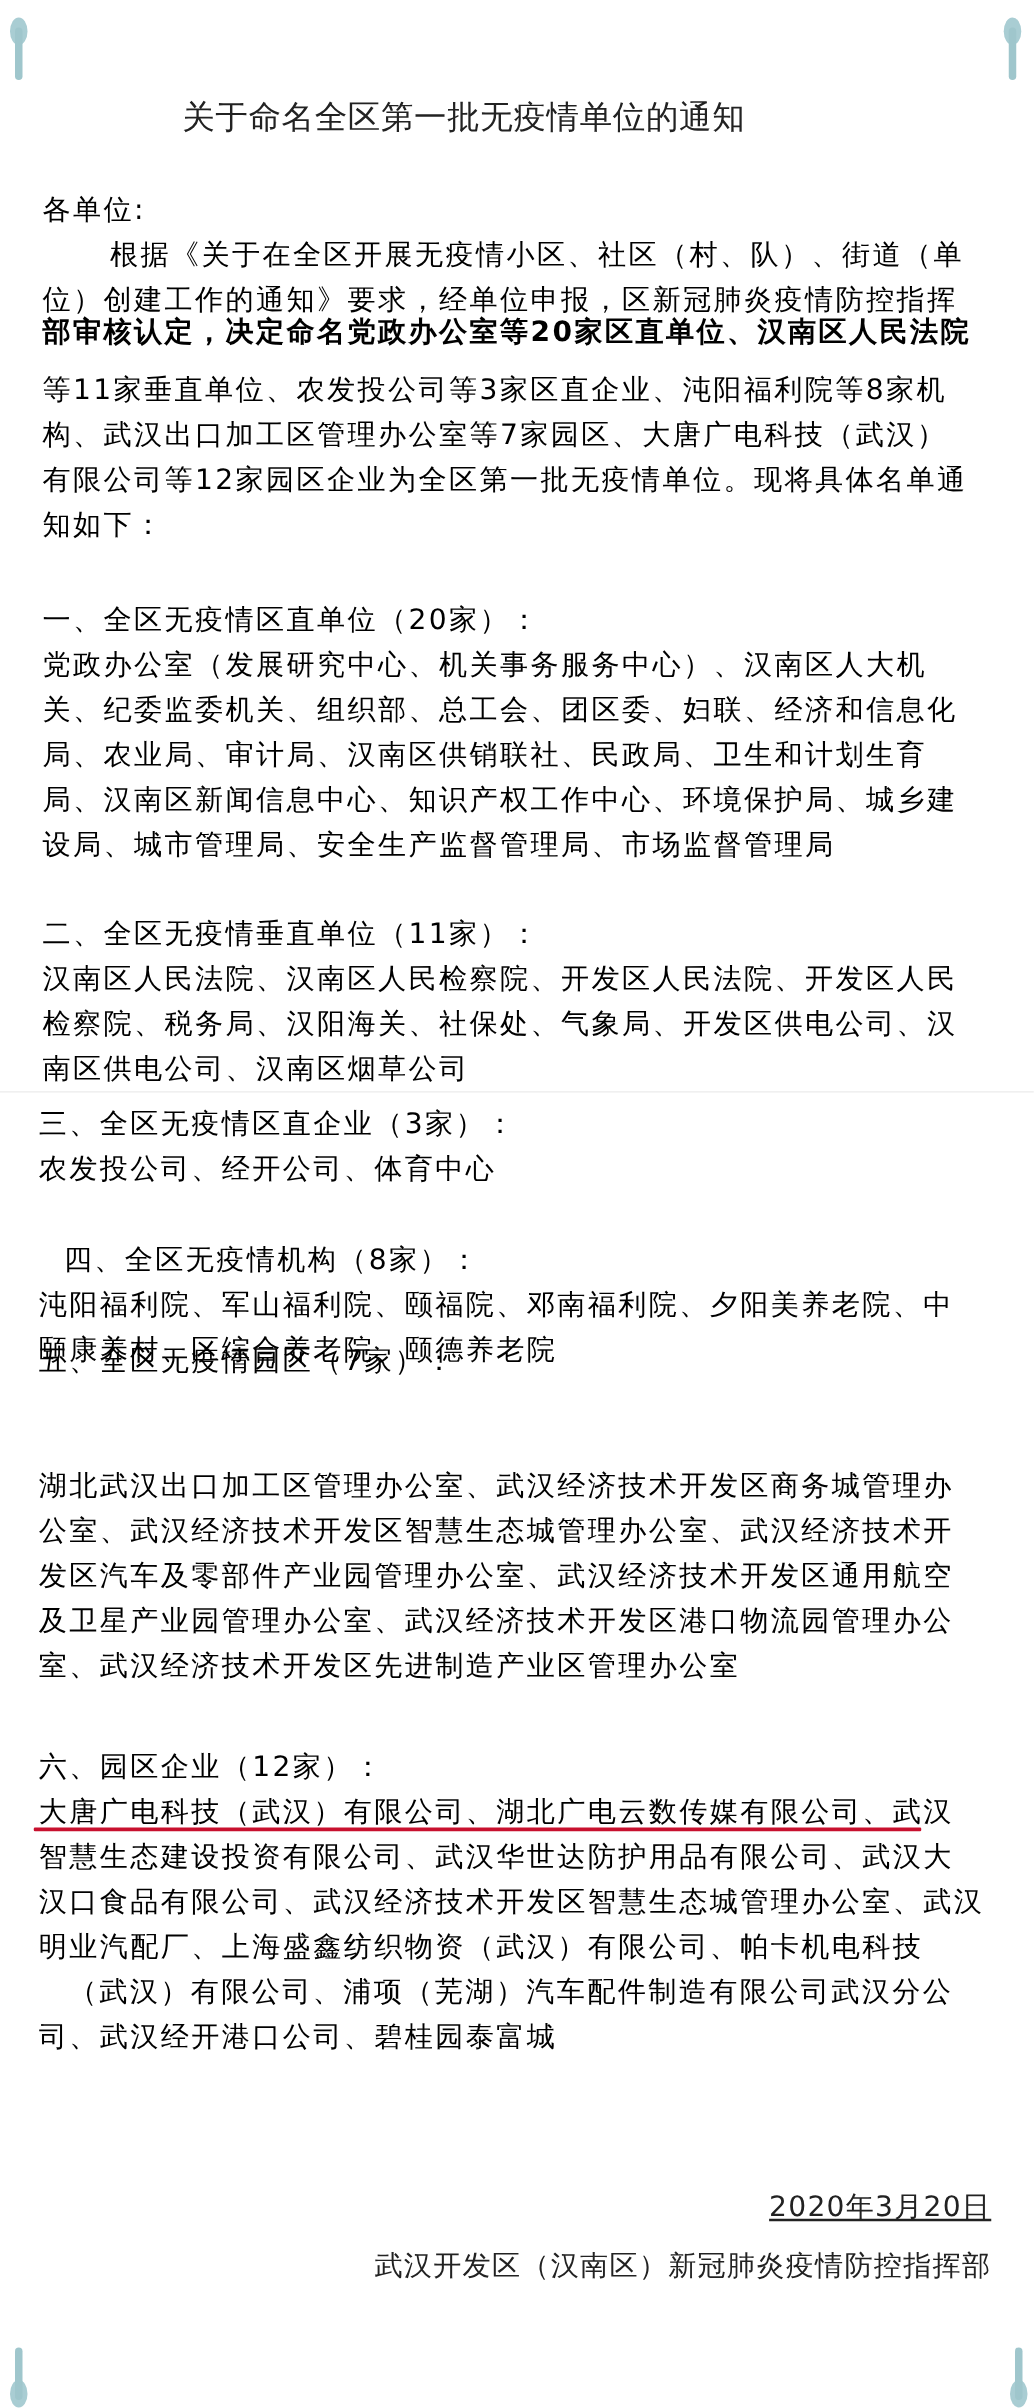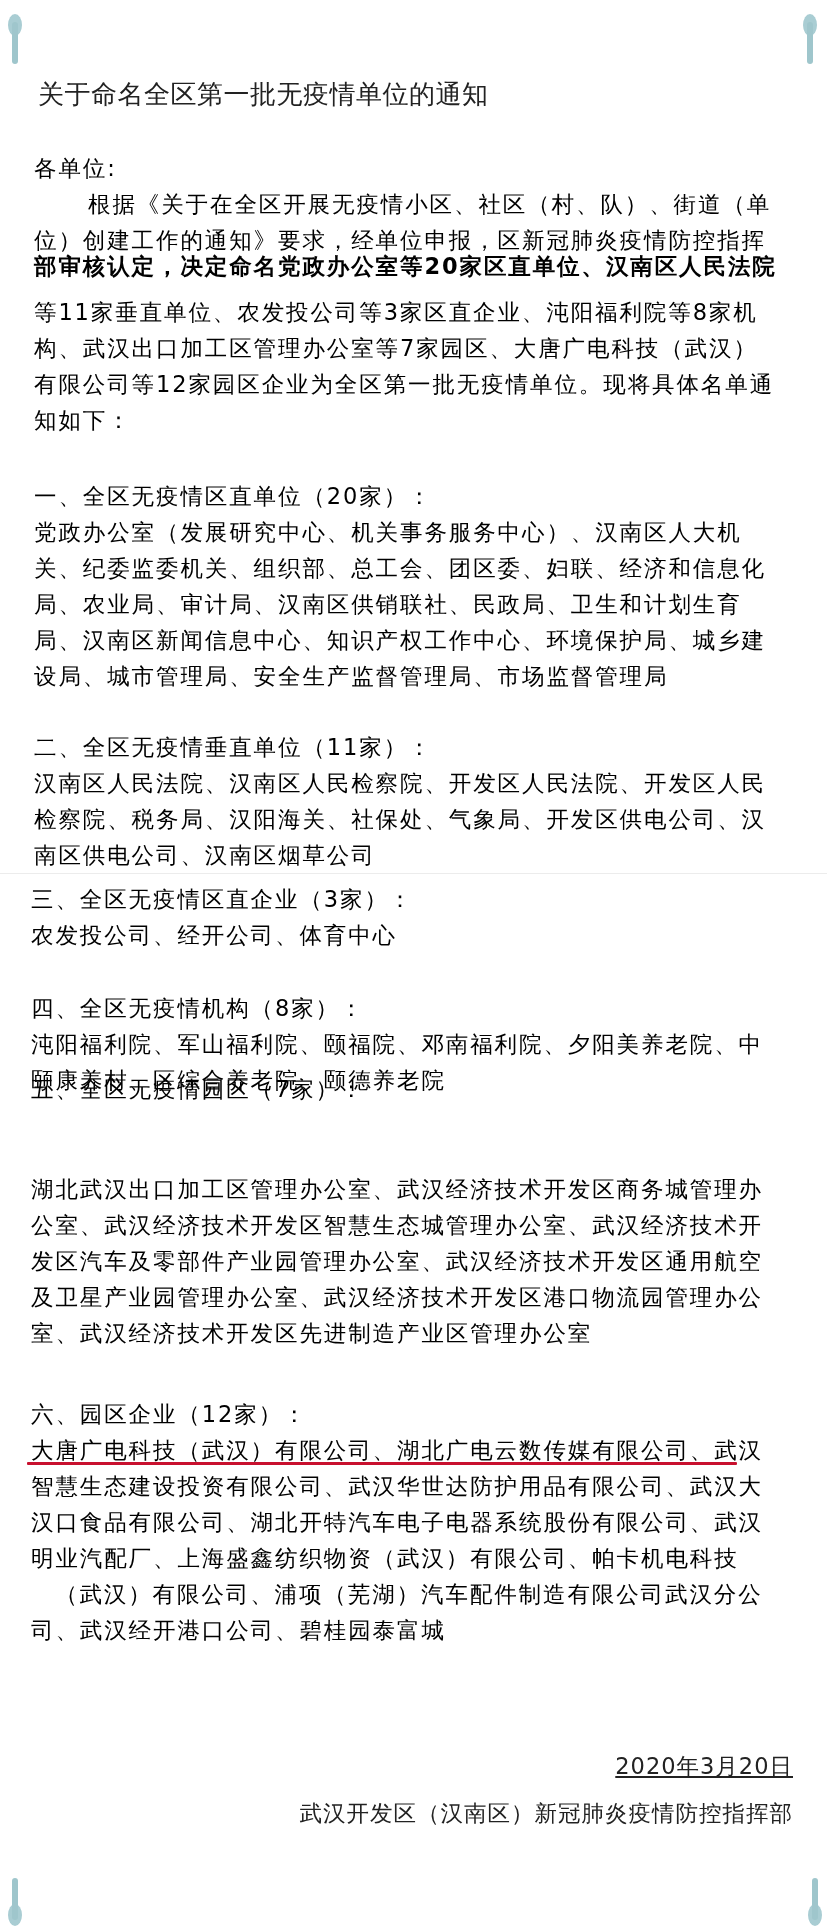--- a/index.html
+++ b/index.html
@@ -3,22 +3,22 @@
 <meta charset="utf-8">
 <style>
   html, body { margin:0; padding:0; background:#ffffff; }
   body { width:827px; height:1926px; position:relative; overflow:hidden;
          font-family:"DejaVu Sans","Liberation Sans",sans-serif; color:#222222; }
   .pin { position:absolute; width:18px; height:60px; }
   .pin .head { position:absolute; left:2px; width:14px; height:22px; border-radius:50%; background:#a9cdd3; }
   .pin .stem { position:absolute; left:6px; width:6px; height:42px; border-radius:3px; background:#9fc6cc; }
   .pin.top .head { top:14px; } .pin.top .stem { top:22px; }
   .pin.bottom .head { bottom:0; } .pin.bottom .stem { bottom:6px; }
-  .title { position:absolute; top:76px; left:0; width:742px; 
-           font-size:26px; line-height:36px; color:#222; letter-spacing:0.5px;padding-left:38px; }
+  .title { position:absolute; top:76px; left:0; width:742px; text-align:center;
+           font-size:26px; line-height:36px; color:#222; letter-spacing:0.5px; }
   .line { position:absolute; left:34px; font-size:22.5px; line-height:36px; white-space:nowrap; letter-spacing:1.9px; color:#000000; }
   .line.s2 { left:31px; }
   .line.indent { left:88px; }
   .divider { position:absolute; left:0; top:873px; width:827px; height:1px; background:#ececec; }
   .underline { position:absolute; left:27px; top:1462px; width:710px; height:3px; background:#c8102e; border-radius:1px; }
   .sig { position:absolute; right:34px; font-size:22.5px; line-height:36px; white-space:nowrap; text-align:right; letter-spacing:1px; color:#222; }
 </style>
 </head>
 <body>
 
@@ -70,40 +70,40 @@
 </div>
 
 <div class="divider"></div>
 
 <div>
   <div class="line s2" style="top:881px;">三、全区无疫情区直企业（3家）：</div>
   <div class="line s2" style="top:917px;">农发投公司、经开公司、体育中心</div>
 </div>
 
 <div>
-  <div class="line s2" style="top:990px;">四、全区无疫情机构（8家）：</div>
+  <div class="line s2" style="top:990px;margin-left:20px;">四、全区无疫情机构（8家）：</div>
   <div class="line s2" style="top:1026px;">沌阳福利院、军山福利院、颐福院、邓南福利院、夕阳美养老院、中</div>
   <div class="line s2" style="top:1062px;">颐康养村、区综合养老院、颐德养老院</div>
 </div>
 
 <div>
   <div class="line s2" style="top:1071px;">五、全区无疫情园区（7家）：</div>
   <div class="line s2" style="top:1171px;">湖北武汉出口加工区管理办公室、武汉经济技术开发区商务城管理办</div>
   <div class="line s2" style="top:1207px;">公室、武汉经济技术开发区智慧生态城管理办公室、武汉经济技术开</div>
   <div class="line s2" style="top:1243px;">发区汽车及零部件产业园管理办公室、武汉经济技术开发区通用航空</div>
   <div class="line s2" style="top:1279px;">及卫星产业园管理办公室、武汉经济技术开发区港口物流园管理办公</div>
   <div class="line s2" style="top:1315px;">室、武汉经济技术开发区先进制造产业区管理办公室</div>
 </div>
 
 <div>
   <div class="line s2" style="top:1396px;">六、园区企业（12家）：</div>
   <div class="line s2" style="top:1432px;">大唐广电科技（武汉）有限公司、湖北广电云数传媒有限公司、武汉</div>
   <div class="underline"></div>
   <div class="line s2" style="top:1468px;">智慧生态建设投资有限公司、武汉华世达防护用品有限公司、武汉大</div>
-  <div class="line s2" style="top:1504px;">汉口食品有限公司、湖北开特汽车电子电器系统股份有限公司、武汉</div>
+  <div class="line s2" style="top:1504px;">汉口食品有限公司、武汉经济技术开发区智慧生态城管理办公室、武汉</div>
   <div class="line s2" style="top:1540px;">明业汽配厂、上海盛鑫纺织物资（武汉）有限公司、帕卡机电科技</div>
   <div class="line s2" style="top:1576px;margin-left:24px;">（武汉）有限公司、浦项（芜湖）汽车配件制造有限公司武汉分公</div>
   <div class="line s2" style="top:1612px;">司、武汉经开港口公司、碧桂园泰富城</div>
 </div>
 
 <div>
   <div class="sig" style="top:1795px;">武汉开发区（汉南区）新冠肺炎疫情防控指挥部</div>
   <div class="sig" style="top:1748px;text-decoration:underline;">2020年3月20日</div>
 </div>
 

